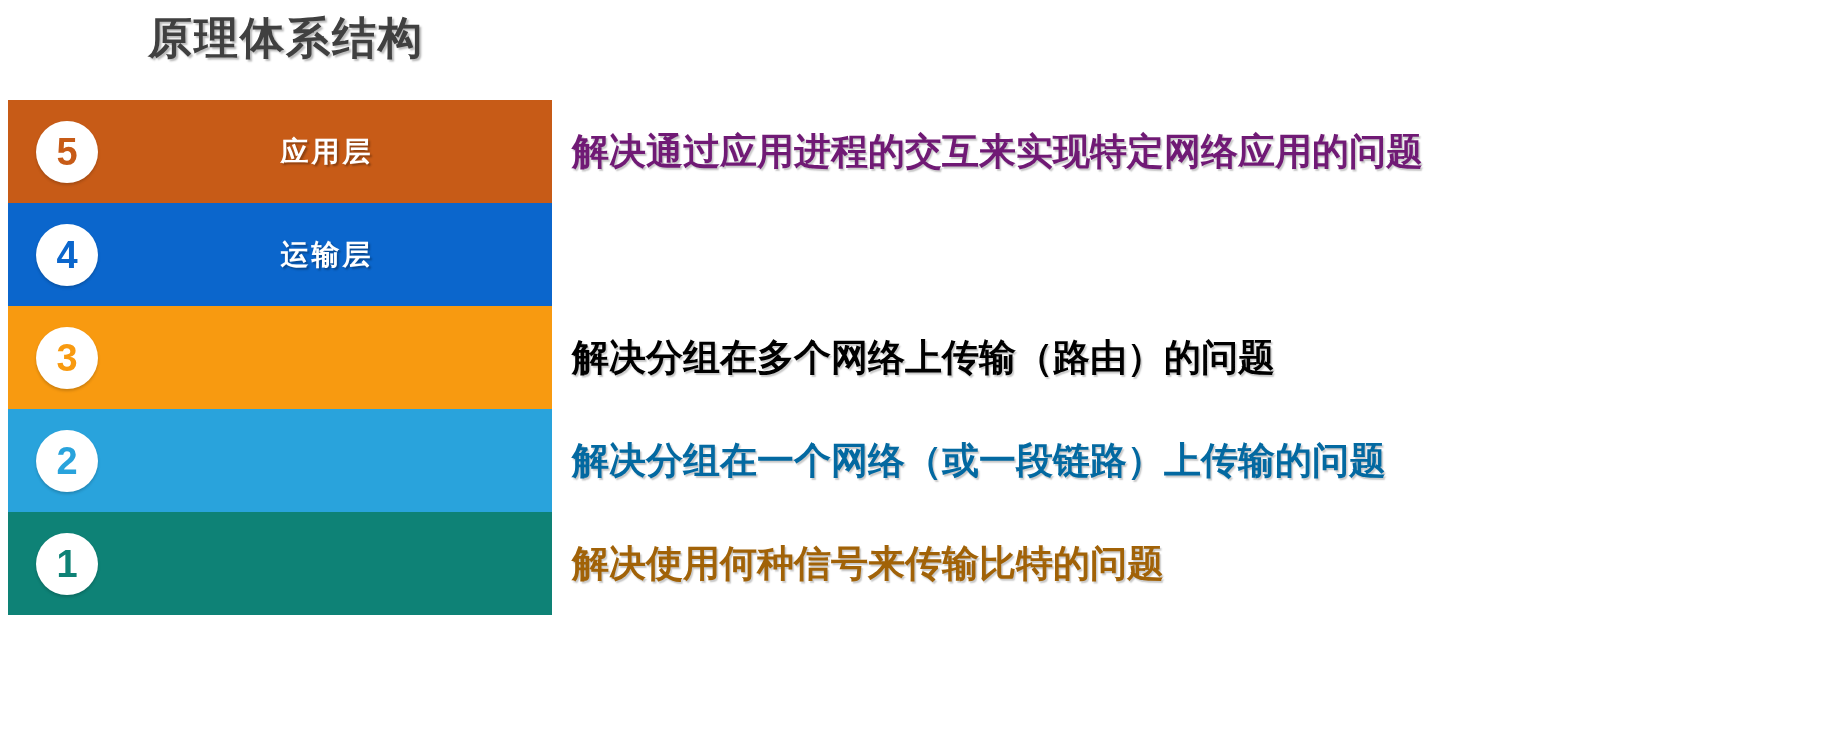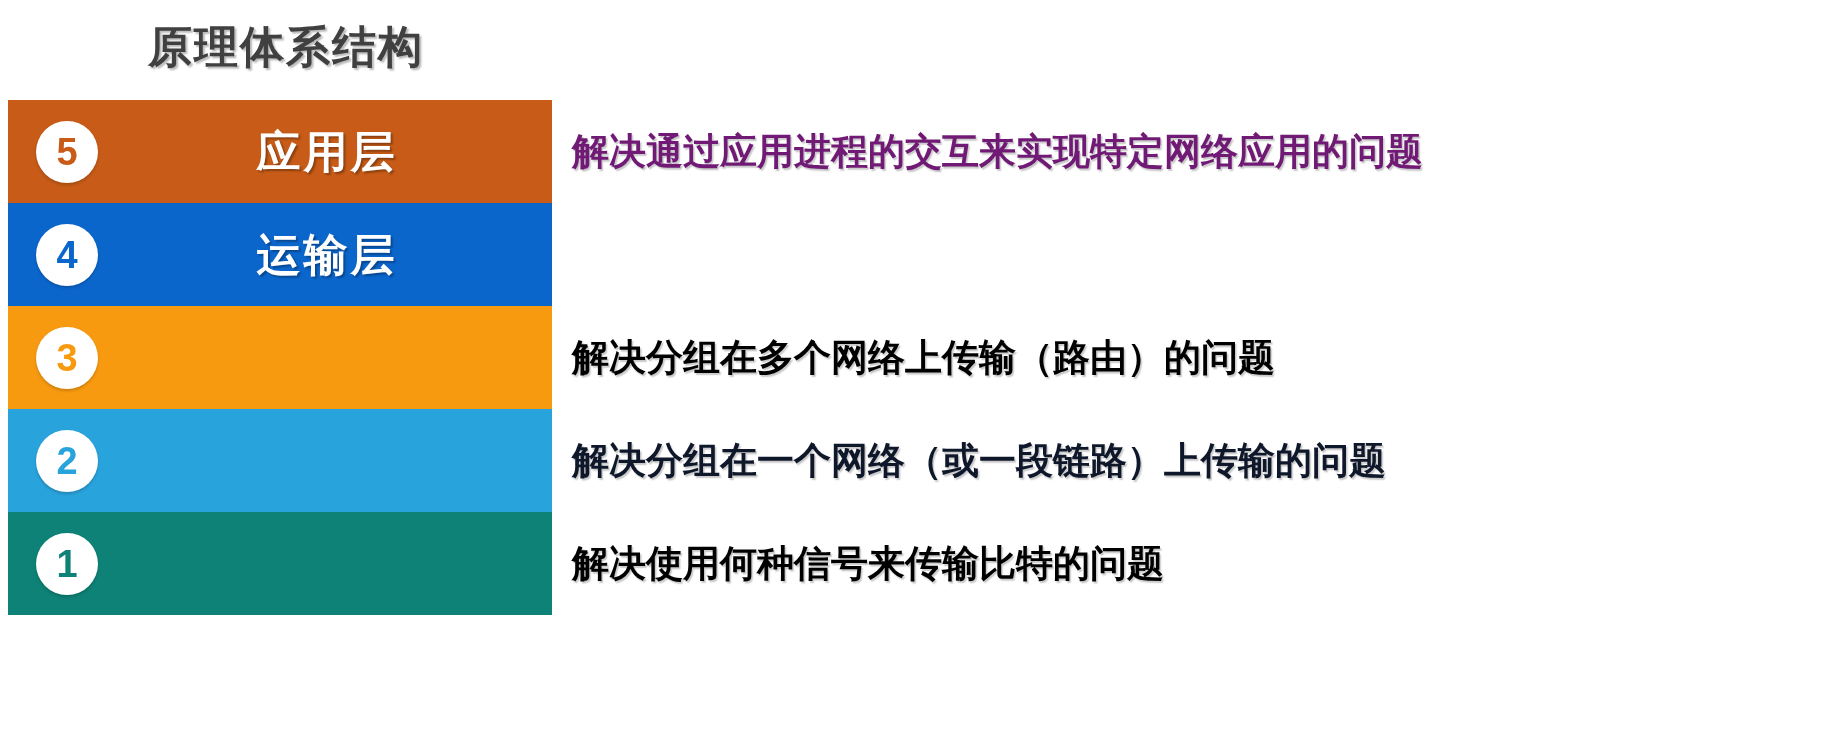--- a/index.html
+++ b/index.html
@@ -20,21 +20,21 @@
     left: 0; top: 0;
     width: 1846px;
     height: 753px;
     background: #ffffff;
   }
 
   
   #page-title {
     position: absolute;
     left: 148px;
-    top: 18px;
+    top: 9px;
     font-size: 44px;
     font-weight: bold;
     color: #404040;
     letter-spacing: 2px;
     white-space: nowrap;
     text-shadow: 2px 2px 2px rgba(0,0,0,0.28);
   }
 
   
   #layer-stack {
@@ -79,21 +79,21 @@
   }
 
   .layer-name {
     position: absolute;
     left: 0;
     right: 18px;
     top: 50%;
     transform: translateY(-50%);
     text-align: center;
     padding-left: 112px;
-    font-size: 44px;
+    font-size: 28px;
     font-weight: bold;
     color: #ffffff;
     letter-spacing: 3px;
     white-space: nowrap;
     text-shadow: 2px 2px 2px rgba(0,0,0,0.30);
   }
 
   .layer-desc {
     position: absolute;
     left: 572px;
@@ -134,24 +134,24 @@
       <div class="layer-bar" style="background: rgb(248, 154, 16);">
         <div class="layer-badge" style="color: rgb(248, 154, 16);">3</div>
       </div>
       <div class="layer-desc" style="color: #000000;">解决分组在多个网络上传输（路由）的问题</div>
     </div>
 
     <div class="layer-row">
       <div class="layer-bar" style="background: rgb(41, 163, 220);">
         <div class="layer-badge" style="color: rgb(41, 163, 220);">2</div>
       </div>
-      <div class="layer-desc" style="color: #0f172a;">解决分组在一个网络（或一段链路）上传输的问题</div>
+      <div class="layer-desc" style="color: #0369a1;">解决分组在一个网络（或一段链路）上传输的问题</div>
     </div>
 
     <div class="layer-row">
       <div class="layer-bar" style="background: rgb(14, 130, 118);">
         <div class="layer-badge" style="color: rgb(14, 130, 118);">1</div>
       </div>
-      <div class="layer-desc" style="color: #000000;">解决使用何种信号来传输比特的问题</div>
+      <div class="layer-desc" style="color: #a16207;">解决使用何种信号来传输比特的问题</div>
     </div>
 
   </div>
 </div>
 
 </body></html>

